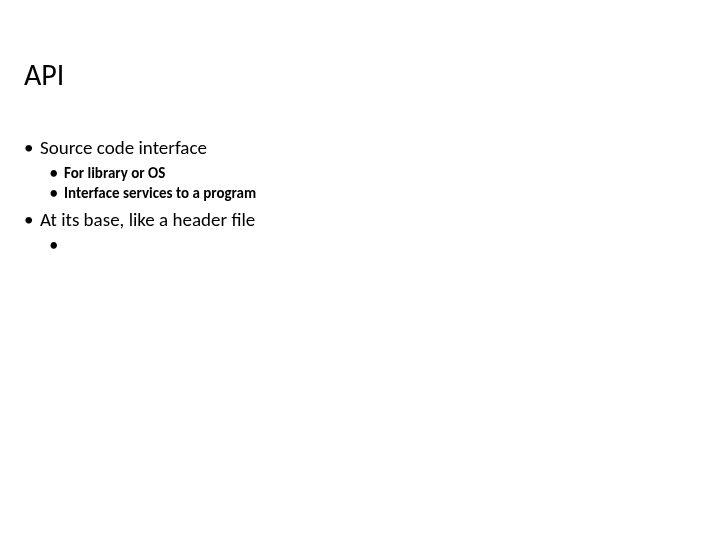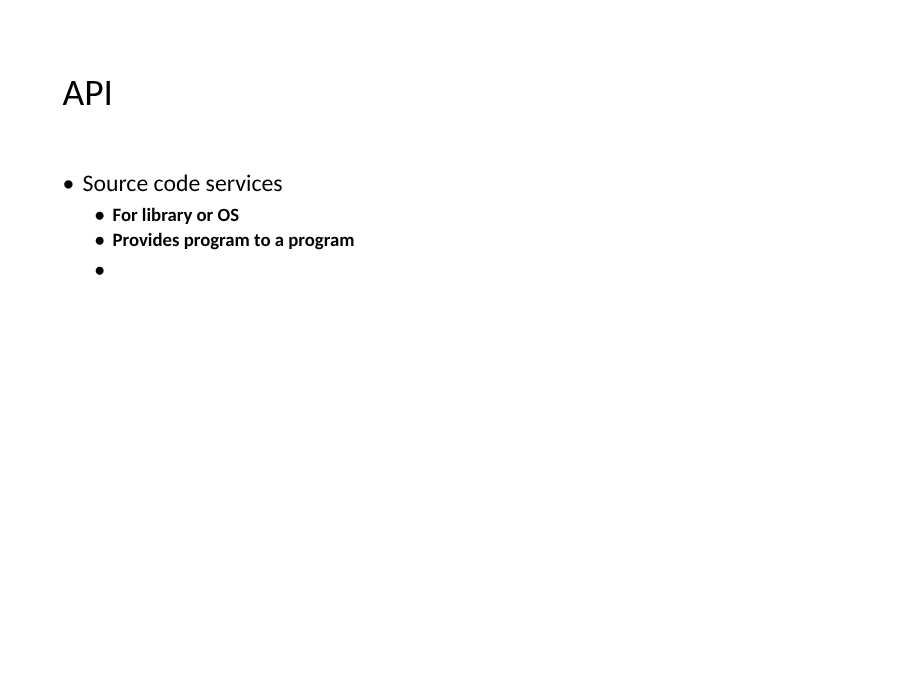--- a/index.html
+++ b/index.html
@@ -9,21 +9,21 @@
     height: 540px;
     background: #ffffff;
     font-family: "Calibri", "Segoe UI", Arial, sans-serif;
     color: #000000;
   }
   .slide {
     position: relative;
     width: 720px;
     height: 392px;
     box-sizing: border-box;
-    padding: 58px 50px 0 50px;
+    padding: 58px 50px 0 24px;
   }
   .title {
     font-size: 30px;
     font-weight: 400;
     margin: 0 0 44px 0;
     line-height: 1.1;
   }
   .lvl1 {
     font-size: 19px;
     line-height: 1.32;
@@ -64,34 +64,38 @@
 
 <div class="slide">
 
   <h1 class="title">API</h1>
 
   <div class="lvl1">
 
 
     <div class="row">
       <span class="bullet dot"></span>
-      <span>Source code services</span>
+      <span>Source code interface</span>
     </div>
 
     <div class="sub lvl2">
       <div class="row">
         <span class="bullet dot"></span>
         <span>For library or OS</span>
       </div>
       <div class="row">
         <span class="bullet dot"></span>
-        <span>Provides program to a program</span>
+        <span>Interface services to a program</span>
       </div>
     </div>
 
+    <div class="row">
+      <span class="bullet dot"></span>
+      <span>At its base, like a header file</span>
+    </div>
 
     <div class="sub lvl2">
       <div class="row">
         <span class="bullet dot"></span>
       </div>
     </div>
 
   </div>
 
 </div>

